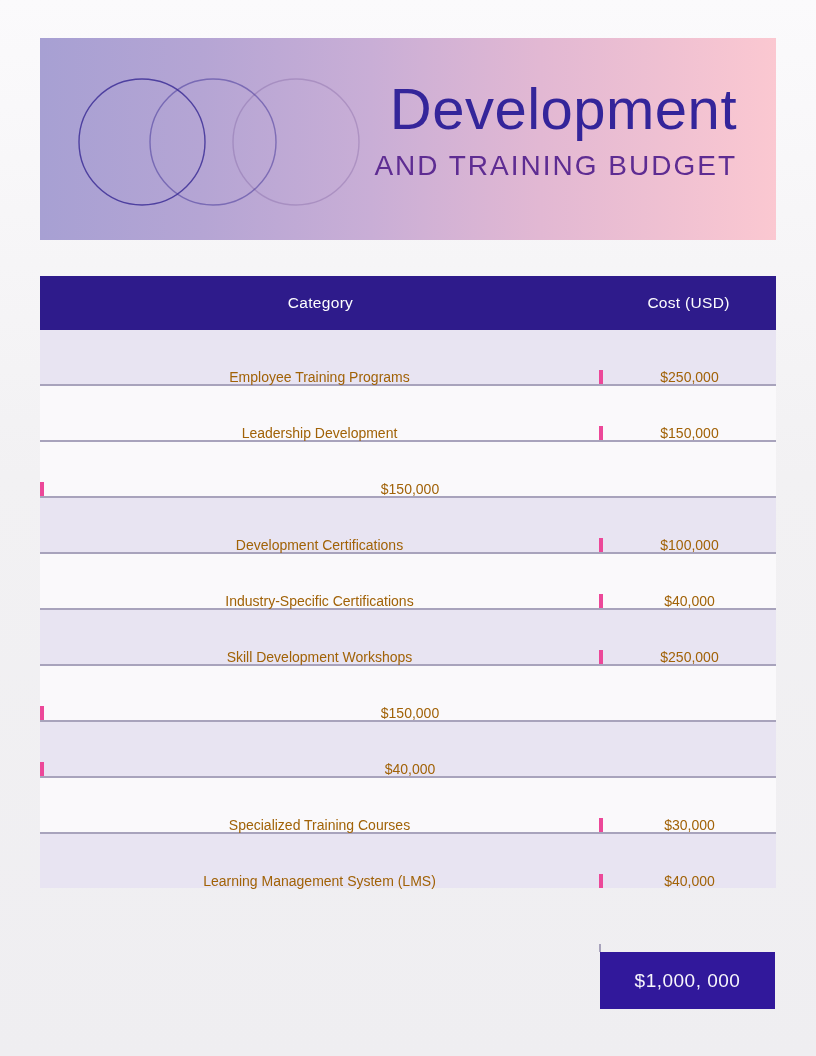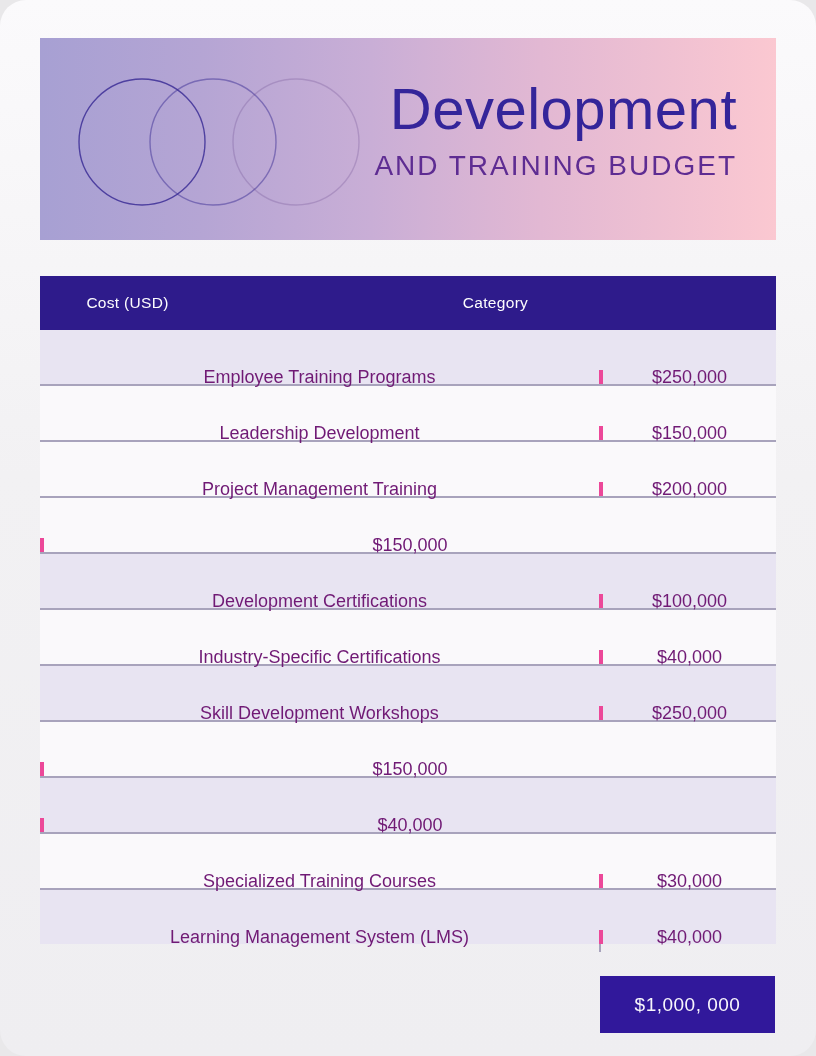--- a/index.html
+++ b/index.html
@@ -4,21 +4,20 @@
 <style>
   html,body{margin:0;padding:0;}
   body{
     width:816px;height:1056px;
     font-family:"Liberation Sans","DejaVu Sans",sans-serif;
     background:#e9e8ea;
   }
   .page{
     position:relative;width:816px;height:1056px;overflow:hidden;
     background:linear-gradient(180deg,#fbfafc 0%,#f2f1f3 45%,#efeef1 100%);
-    border-radius:26px;
   }
   
   .banner{
     position:absolute;left:40px;top:38px;width:736px;height:202px;
     background:linear-gradient(90deg,#a7a0d3 0%,#b5a5d4 22%,#c9aed6 45%,#e2b8d3 68%,#fbc8d1 100%);
   }
   .banner svg{position:absolute;left:0;top:0;width:736px;height:202px;}
   .banner-text{position:absolute;top:38px;right:39px;text-align:right;}
   .title{
     font-size:58px;line-height:66px;font-weight:500;
@@ -33,31 +32,31 @@
   .thead{
     display:flex;height:54px;background:#2e1b8b;color:#fdfdfe;
   }
   .th{display:flex;align-items:center;justify-content:center;font-size:15.5px;letter-spacing:0.3px;}
   .th.cat{width:561px;}
   .th.cost{flex:1;}
   .row{display:flex;height:54px;border-bottom:2px solid #a8a3bc;}
   #rows .row:last-child{border-bottom:none;}
   .row.shaded{background:#e8e4f2;}
   .row.plain{background:#faf9fb;}
-  .cell{display:flex;align-items:center;justify-content:center;font-size:18px;color:#701a75;margin-top:40px;}
+  .cell{display:flex;align-items:center;justify-content:center;font-size:14px;color:#a16207;margin-top:40px;}
   .cell.cat{width:559px;}
   .cell.cost{flex:1;border-left:4px solid #ec4899;}
   .divider-stub{
     position:absolute;left:559px;top:668px;width:2px;height:8px;background:#a8a3bc;
   }
   .total-box{
     position:absolute;left:560px;top:676px;width:175px;height:57px;
     background:#31189b;color:#f8f6fc;
     display:flex;align-items:center;justify-content:center;
-    font-size:19px;letter-spacing:0.5px;margin-top:24px;
+    font-size:19px;letter-spacing:0.5px;
   }
 </style>
 </head>
 <body>
 
 <div class="page">
 
   <header class="banner">
     <svg viewBox="0 0 736 202" aria-hidden="true">
       <circle cx="102" cy="104" r="63" fill="none" stroke="#3d2f96" stroke-opacity="0.85" stroke-width="1.4"></circle>
@@ -65,38 +64,34 @@
       <circle cx="256" cy="104" r="63" fill="none" stroke="#6a4a8e" stroke-opacity="0.28" stroke-width="1.4"></circle>
     </svg>
     <div class="banner-text">
       <div class="title">Development</div>
       <div class="subtitle">AND TRAINING BUDGET</div>
     </div>
   </header>
 
   <section class="budget-table">
     <div class="thead">
+      <div class="th cat">Category</div>
       <div class="th cost">Cost (USD)</div>
-      <div class="th cat">Category</div>
     </div>
     <div id="rows">
   <div class="row shaded">
     <div class="cell cat">Employee Training Programs</div>
     <div class="cell cost">$250,000</div>
   </div>
 
   <div class="row plain">
     <div class="cell cat">Leadership Development</div>
     <div class="cell cost">$150,000</div>
   </div>
 
-  <div class="row plain">
-    <div class="cell cat">Project Management Training</div>
-    <div class="cell cost">$200,000</div>
-  </div>
 
   <div class="row plain">
     <div class="cell cost">$150,000</div>
   </div>
 
   <div class="row shaded">
     <div class="cell cat">Development Certifications</div>
     <div class="cell cost">$100,000</div>
   </div>
 

